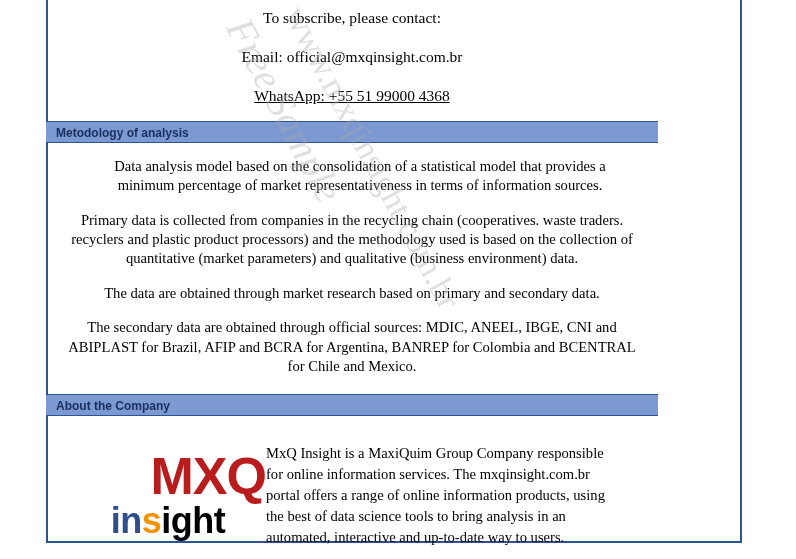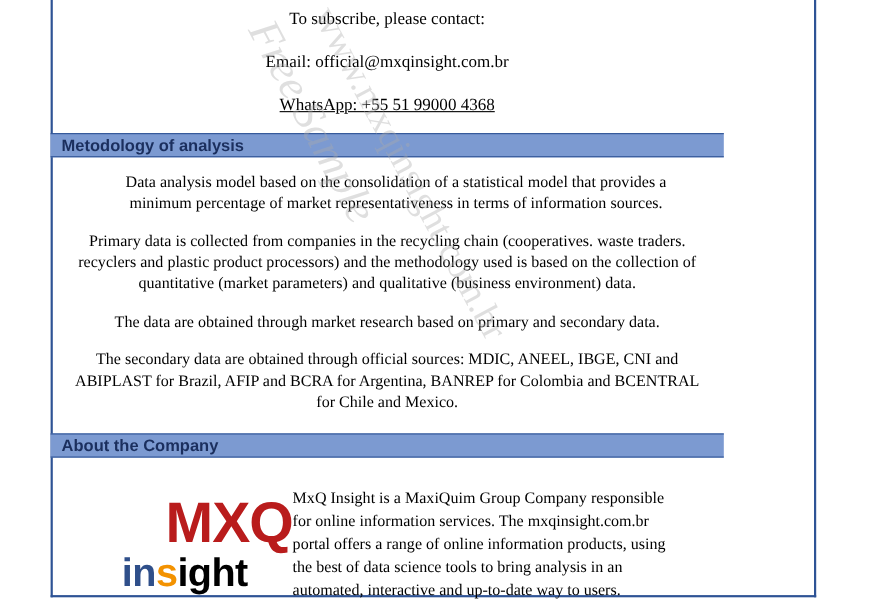--- a/index.html
+++ b/index.html
@@ -54,21 +54,21 @@
     text-decoration: underline;
   }
   
   .section-bar {
     background: #7c9ad1;
     border-top: 1.5px solid #2e5395;
     border-bottom: 1.5px solid #2e5395;
     color: #1b2f5e;
     font-family: "Liberation Sans", sans-serif;
     font-weight: bold;
-    font-size: 15px;
+    font-size: 12px;
     padding: 4px 0 4px 10px;
     box-sizing: border-box;
     height: 22px;
     line-height: 14px;
   }
   .methodology-body {
     padding: 14px 8px 10px 8px;
     text-align: center;
   }
   .m-para {

